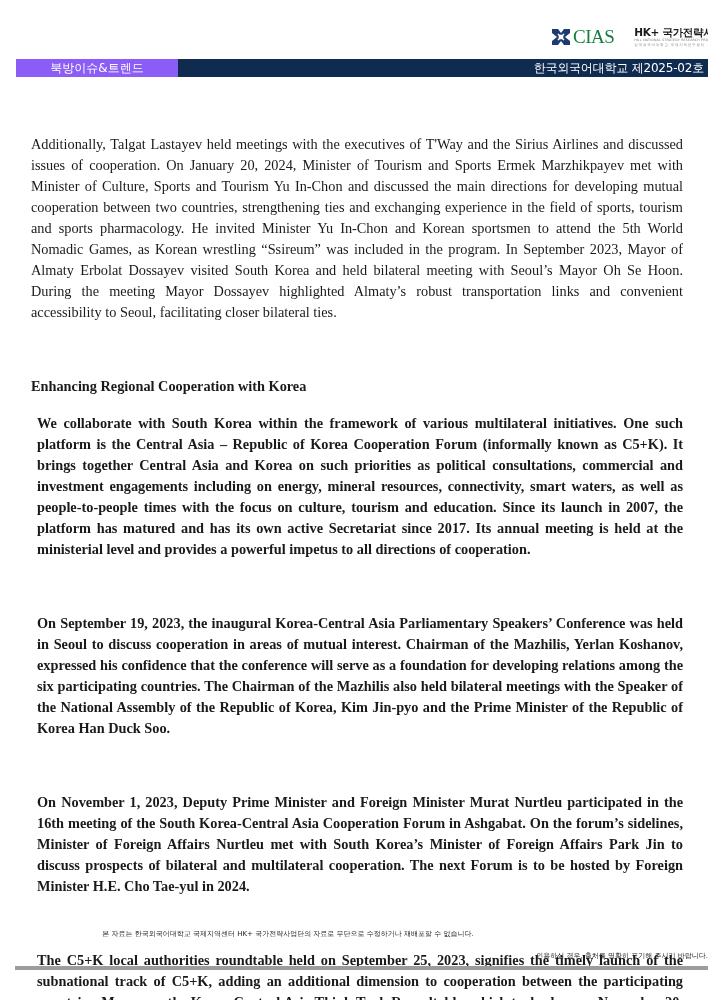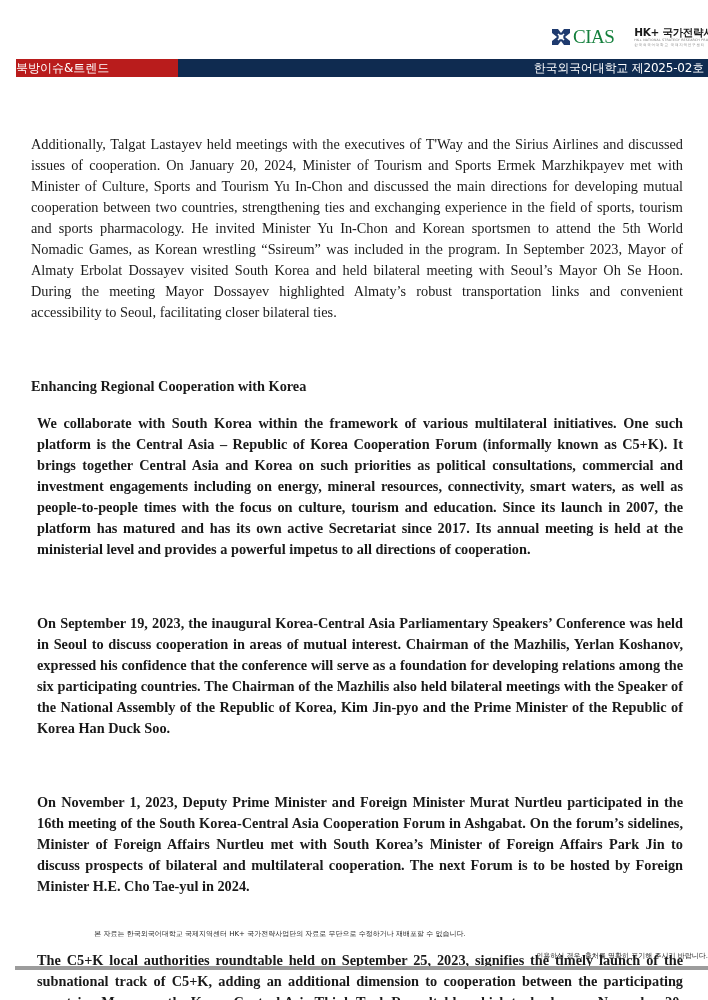--- a/index.html
+++ b/index.html
@@ -73,24 +73,25 @@
       width: 692px;
       height: 18px;
       background: #0f2b50;
     }
     .header-left {
       position: absolute;
       left: 0;
       top: 0;
       width: 162px;
       height: 18px;
-      background: #b91c1c;
+      background: #8b5cf6;
       color: #ffffff;
       font-size: 12px;
       line-height: 18px;
+      text-align: center;
       white-space: nowrap;
     }
     .header-right {
       position: absolute;
       right: 4px;
       top: 0;
       height: 18px;
       color: #ffffff;
       font-size: 12px;
       line-height: 18px;
@@ -114,21 +115,21 @@
     }
     .p-gap { height: 21px; }
     .section-heading {
       font-weight: bold;
       margin: 0;
     }
     .indent { padding-left: 6px; font-weight: bold; }
 
     .footer-line1 {
       position: absolute;
-      left: 0;
+      left: 8px;
       width: 560px;
       top: 929px;
       text-align: center;
       font-family: "DejaVu Sans", sans-serif;
       font-size: 7px;
       color: #222;
       white-space: nowrap;
     }
     .footer-line2 {
       position: absolute;

